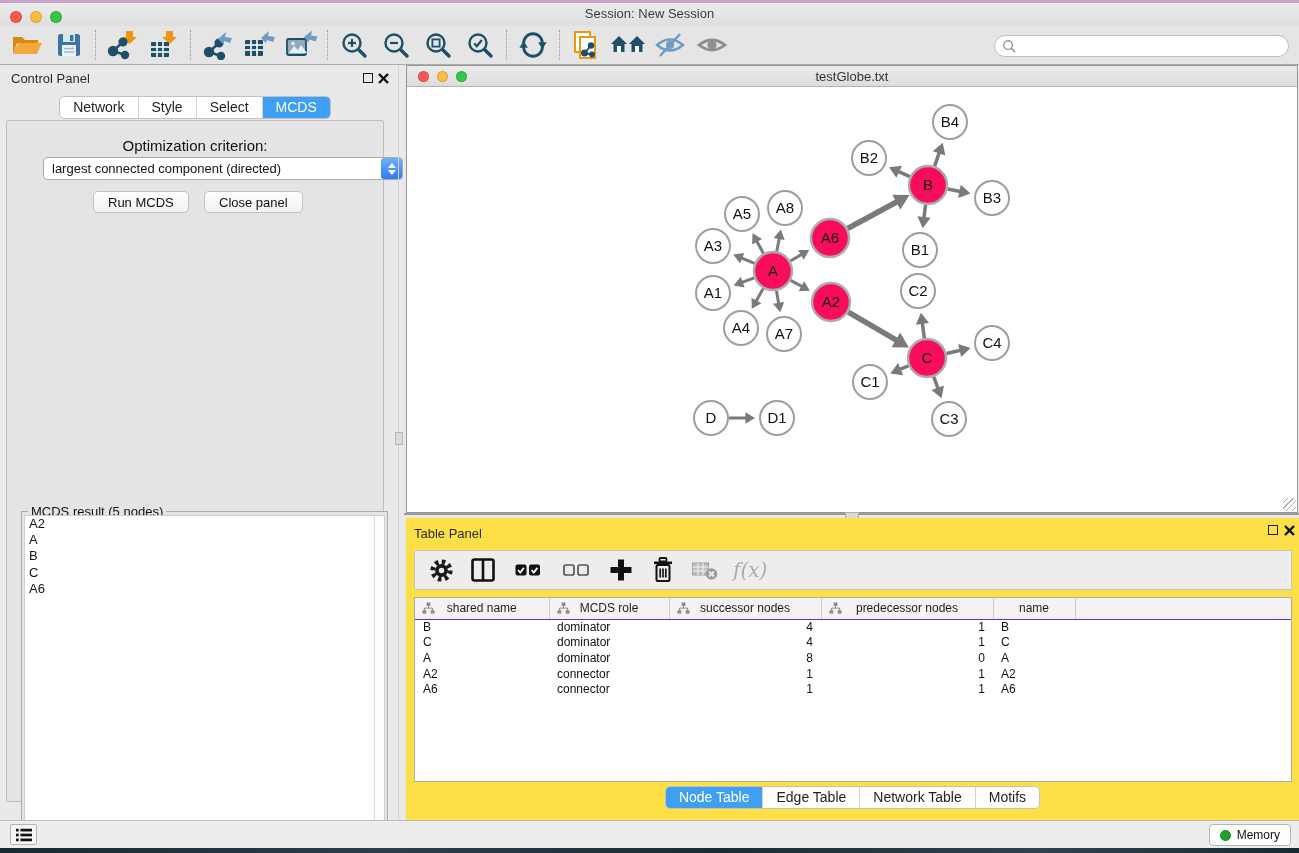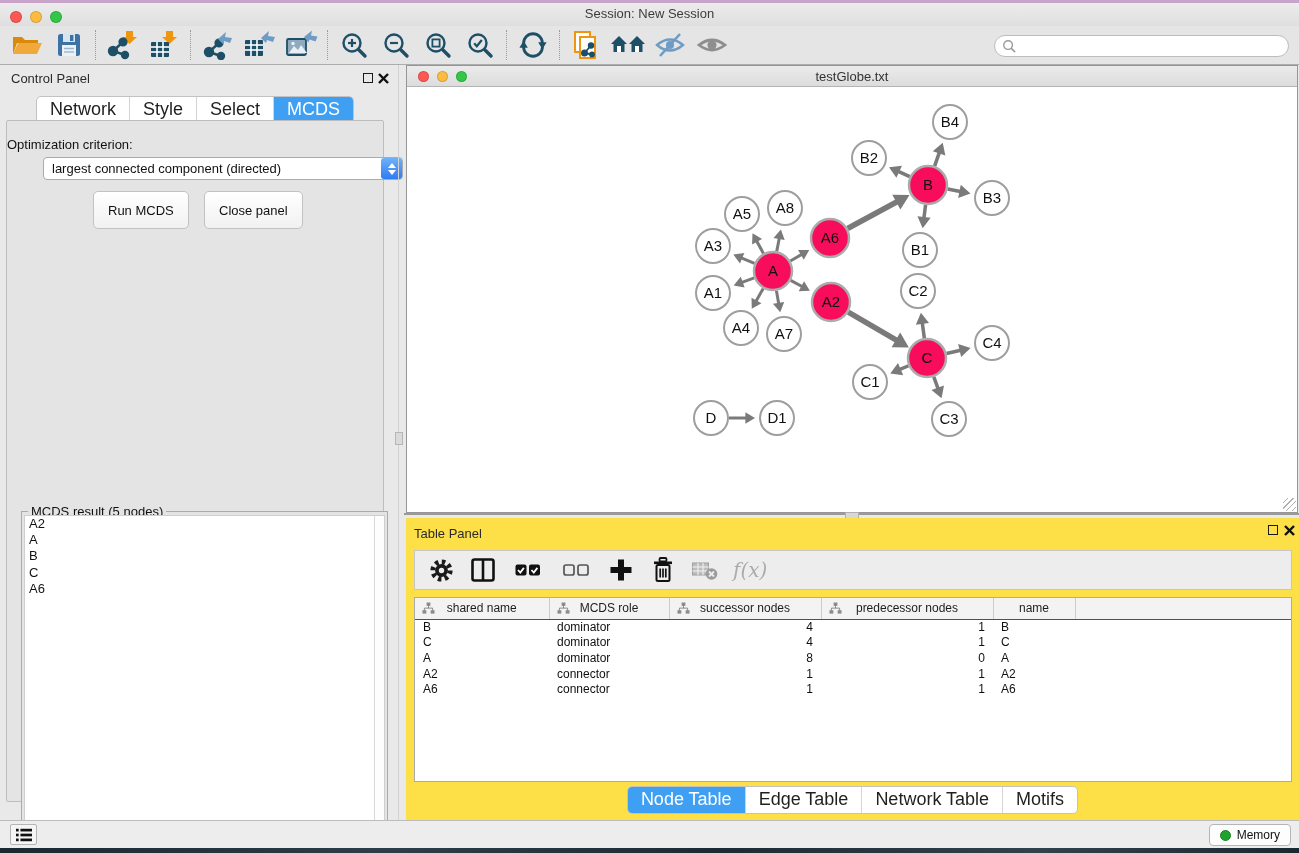--- a/index.html
+++ b/index.html
@@ -24,37 +24,37 @@
   .search-wrap { position:absolute; right:10px; top:9px; width:295px; height:22px; background:#fff;
                  border:1px solid #BDBDBD; border-radius:12px; display:flex; align-items:center; padding-left:7px; }
   .search-input { border:none; outline:none; flex:1; height:18px; font-size:13px; background:transparent; margin-left:4px; }
 
   
   .control-panel { position:absolute; left:0; top:65px; width:390px; height:755px; background:#E9E9E9; }
   .panel-head { position:absolute; left:0; top:0; width:100%; height:28px; }
   .panel-head .panel-title { position:absolute; left:11px; top:6px; font-size:13px; color:#2b2b2b; }
   .float-btn { position:absolute; width:10px; height:10px; border:1.5px solid #1b1b1b; top:8px; }
   .close-btn { position:absolute; width:11px; height:11px; top:8px; }
-  .seg { display:inline-flex; background:#fff; border:1px solid #C2C2C2; border-radius:5px; overflow:hidden; font-size:18px; }
+  .seg { display:inline-flex; background:#fff; border:1px solid #C2C2C2; border-radius:5px; overflow:hidden; font-size:14px; }
   .seg-item { padding:2px 13px 3px; border-right:1px solid #D4D4D4; color:#1f1f1f; white-space:nowrap; }
   .seg-item:last-child { border-right:none; }
   .seg-item.active { background:#3E9FF3; color:#fff; }
   .cp-tabs { position:absolute; left:0; top:31px; width:100%; text-align:center; }
   .cp-content { position:absolute; left:6px; top:55px; width:378px; height:682px;
                 background:#E4E4E4; border:1px solid #BDBDBD; border-radius:2px; }
-  .opt-label { position:absolute; left:0; top:16px; width:100%; font-size:13px; color:#111; }
+  .opt-label { position:absolute; left:0; top:16px; width:100%; text-align:center; font-size:15px; color:#111; }
   .dropdown { position:absolute; left:36px; top:36px; width:360px; height:23px; background:#fff;
               border:1px solid #ABABAB; border-radius:4px; display:flex; align-items:center; }
   .dropdown .dd-text { flex:1; padding-left:8px; font-size:13px; color:#111; white-space:nowrap; overflow:hidden; }
   .dd-stepper { width:21px; height:21px; margin-right:0px; border-radius:3px;
                 background:linear-gradient(#6FB1F8,#2E7BF6); display:flex; flex-direction:column;
                 align-items:center; justify-content:center; gap:2px; }
   .dd-up { width:0; height:0; border-left:4px solid transparent; border-right:4px solid transparent; border-bottom:5px solid #fff; }
   .dd-down { width:0; height:0; border-left:4px solid transparent; border-right:4px solid transparent; border-top:5px solid #fff; }
-  .mac-btn { position:absolute; height:38px; background:linear-gradient(#FFFFFF,#F1F1F1);
+  .mac-btn { position:absolute; height:22px; background:linear-gradient(#FFFFFF,#F1F1F1);
              border:1px solid #C2C2C2; border-radius:5px; font-size:13px; color:#111;
              display:flex; align-items:center; justify-content:center; padding:0 14px; }
   .result-fieldset { position:absolute; left:14px; top:390px; width:367px; height:340px;
                      border:1px solid #ABABAB; background:#E4E4E4; }
   .result-legend { position:absolute; left:6px; top:-8px; background:#E4E4E4; padding:0 3px; font-size:13px; color:#111; }
   .result-list { position:absolute; left:2px; top:3px; right:2px; bottom:2px; background:#fff; border:1px solid #CFCFCF; }
   .result-scroll { position:absolute; right:0; top:0; width:10px; height:100%; border-left:1px solid #D8D8D8; background:#FDFDFD; }
   .result-item { font-size:13px; line-height:16.2px; padding-left:4px; color:#111; }
 
   

